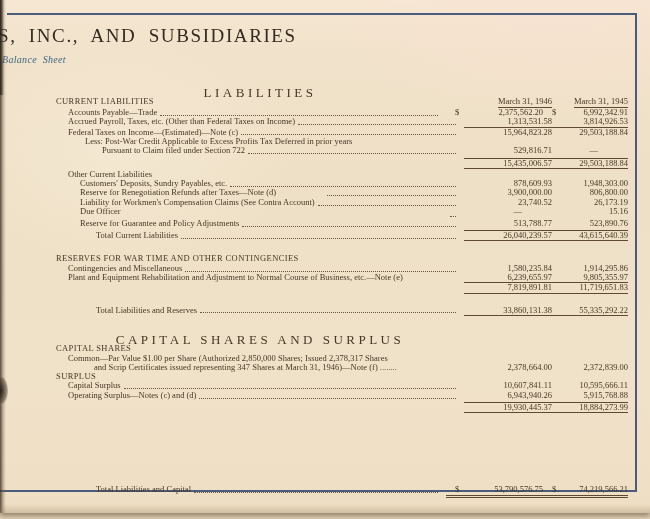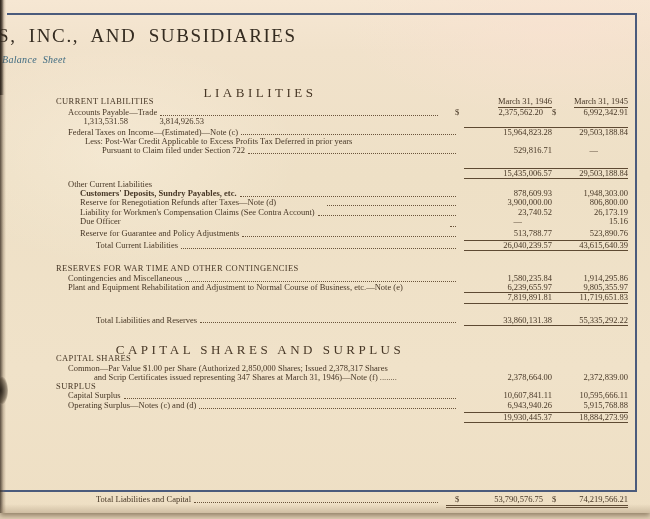--- a/index.html
+++ b/index.html
@@ -98,20 +98,24 @@
         <div class="val v1 dollar">
           <span>$</span>
           <span class="num">2,375,562.20</span>
         </div>
         <div class="val v2 dollar">
           <span>$</span>
           <span class="num">6,992,342.91</span>
         </div>
       </div>
       <div class="row">
+        <div class="lab" style="padding-left: 28px;">
+          <span class="txt">Accrued Payroll, Taxes, etc. (Other than Federal Taxes on Income)</span>
+          <span class="leader"></span>
+        </div>
         <div class="val v1">
           <span class="num">1,313,531.58</span>
         </div>
         <div class="val v2">
           <span class="num">3,814,926.53</span>
         </div>
       </div>
       <div class="row">
         <div class="lab" style="padding-left: 28px;">
           <span class="txt">Federal Taxes on Income—(Estimated)—Note (c)</span>
@@ -136,38 +140,38 @@
           <span class="txt">Pursuant to Claim filed under Section 722</span>
           <span class="leader"></span>
         </div>
         <div class="val v1">
           <span class="num">529,816.71</span>
         </div>
         <div class="val v2">
           <span class="num dash">—</span>
         </div>
       </div>
-      <div class="row" style="margin-top: 12px;">
+      <div class="row" style="margin-top: 2px;">
         <div class="lab" style="padding-left: 28px;"></div>
         <div class="val v1 ra rb">
           <span class="num">15,435,006.57</span>
         </div>
         <div class="val v2 ra rb">
           <span class="num">29,503,188.84</span>
         </div>
       </div>
       <div class="row" style="margin-top: 1px;">
         <div class="lab" style="padding-left: 28px;">
           <span class="txt">Other Current Liabilities</span>
         </div>
         <div class="val v1"></div>
         <div class="val v2"></div>
       </div>
       <div class="row">
-        <div class="lab" style="padding-left: 40px; font-weight: bold;">
+        <div class="lab" style="padding-left: 40px;">
           <span class="txt">Customers' Deposits, Sundry Payables, etc.</span>
           <span class="leader"></span>
         </div>
         <div class="val v1">
           <span class="num">878,609.93</span>
         </div>
         <div class="val v2">
           <span class="num">1,948,303.00</span>
         </div>
       </div>

